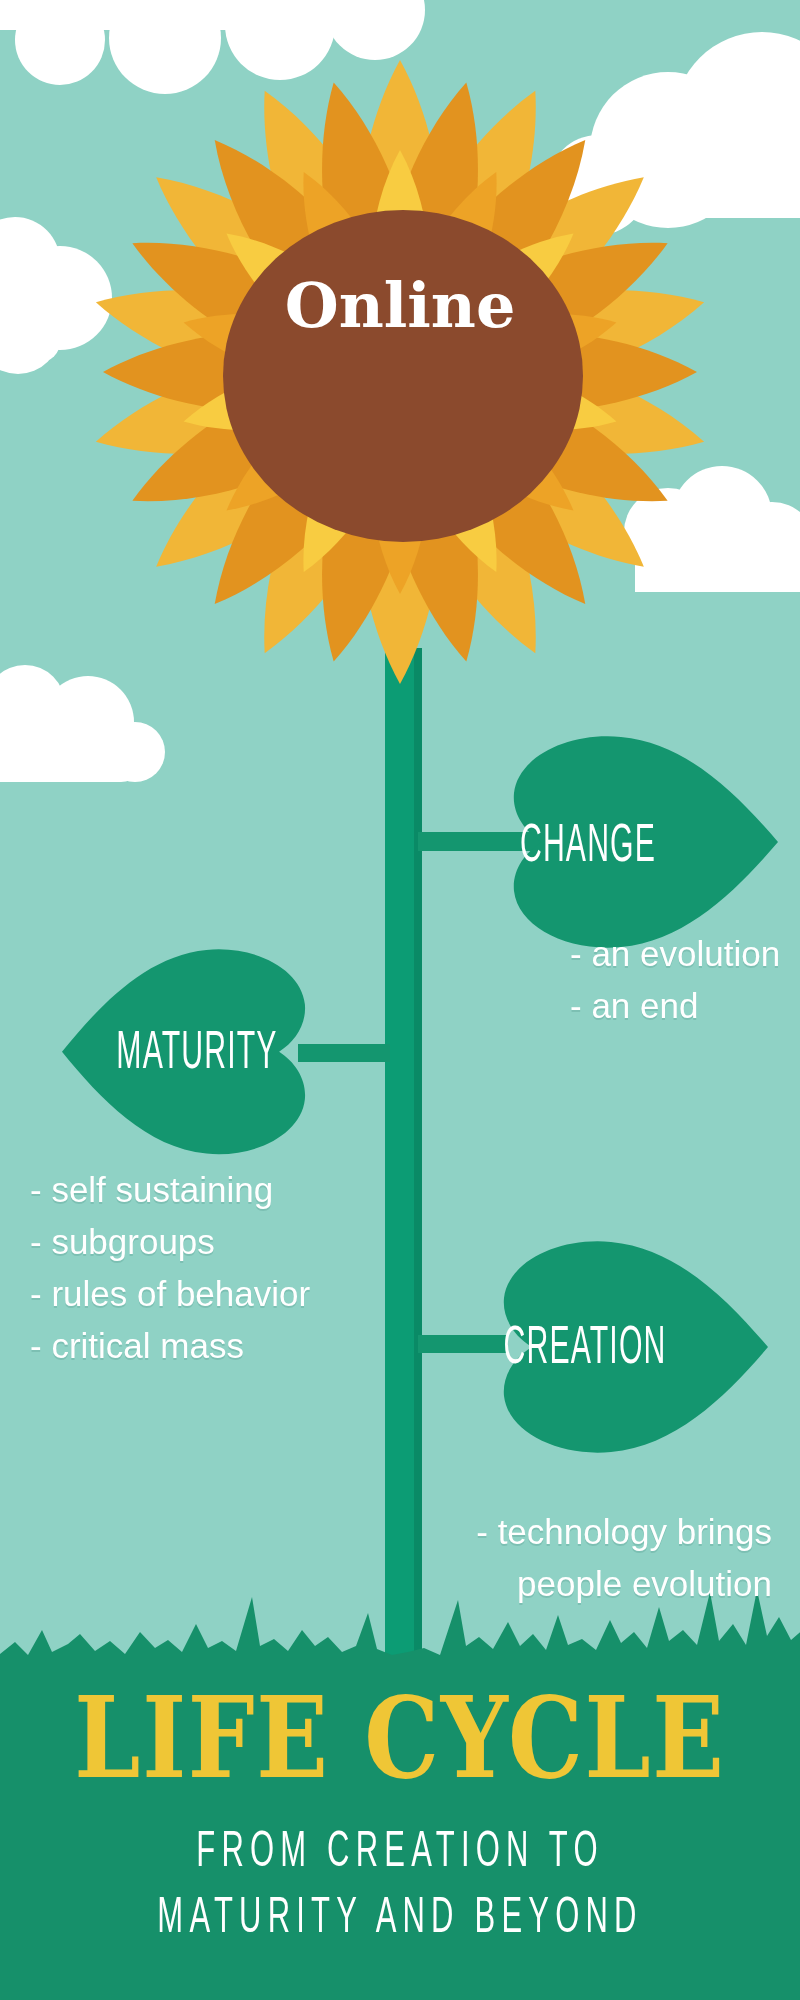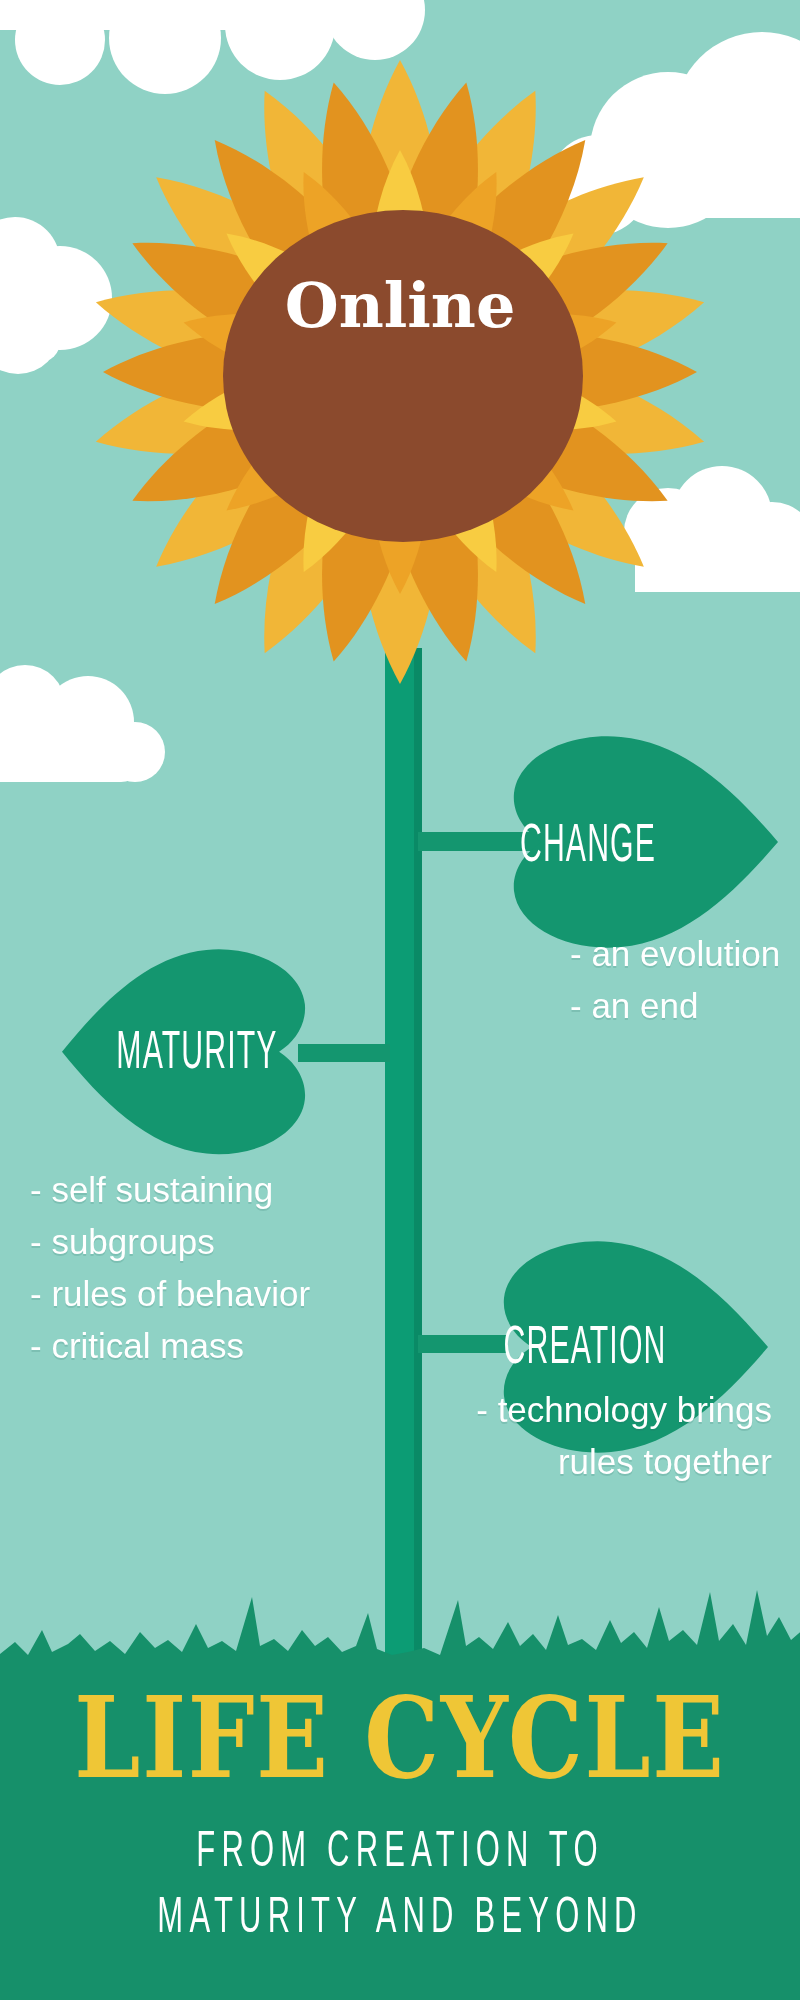--- a/index.html
+++ b/index.html
@@ -171,23 +171,23 @@
     <div>- subgroups</div>
     <div>- rules of behavior</div>
     <div>- critical mass</div>
   </div>
 
   <div class="overlay notes" style="left:570px;top:928px;">
     <div>- an evolution</div>
     <div>- an end</div>
   </div>
 
-  <div class="overlay notes right" style="right:28px;top:1384px;">
+  <div class="overlay notes right" style="right:28px;top:1506px;">
     <div>- technology brings</div>
-    <div>rules together</div>
+    <div>people evolution</div>
   </div>
 
   <div class="overlay footer-title">LIFE CYCLE</div>
   <div class="overlay footer-subtitle">
     <div>FROM CREATION TO</div>
     <div>MATURITY AND BEYOND</div>
   </div>
 
 </div>
 

